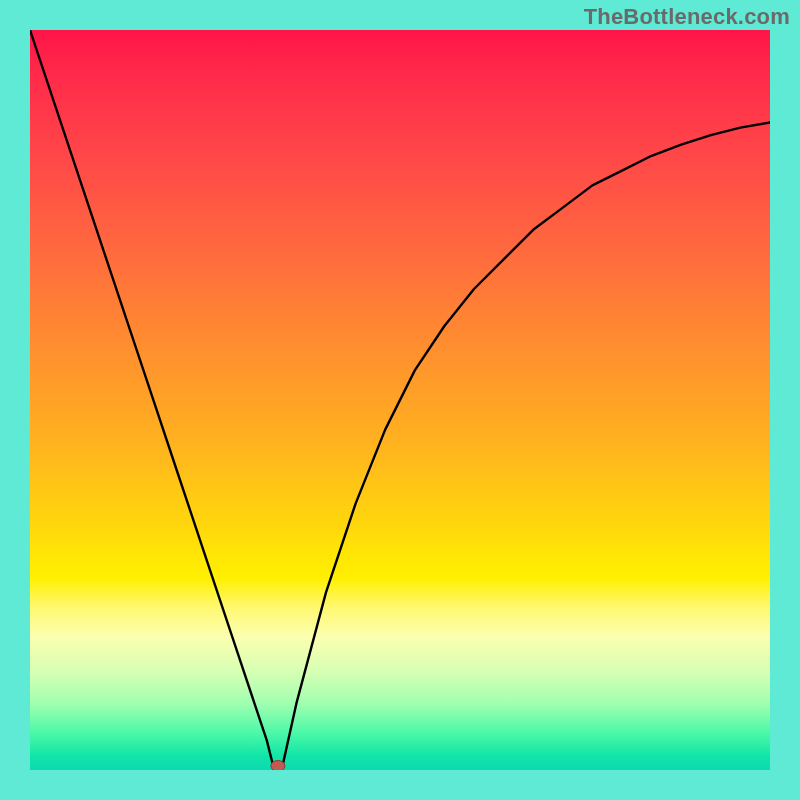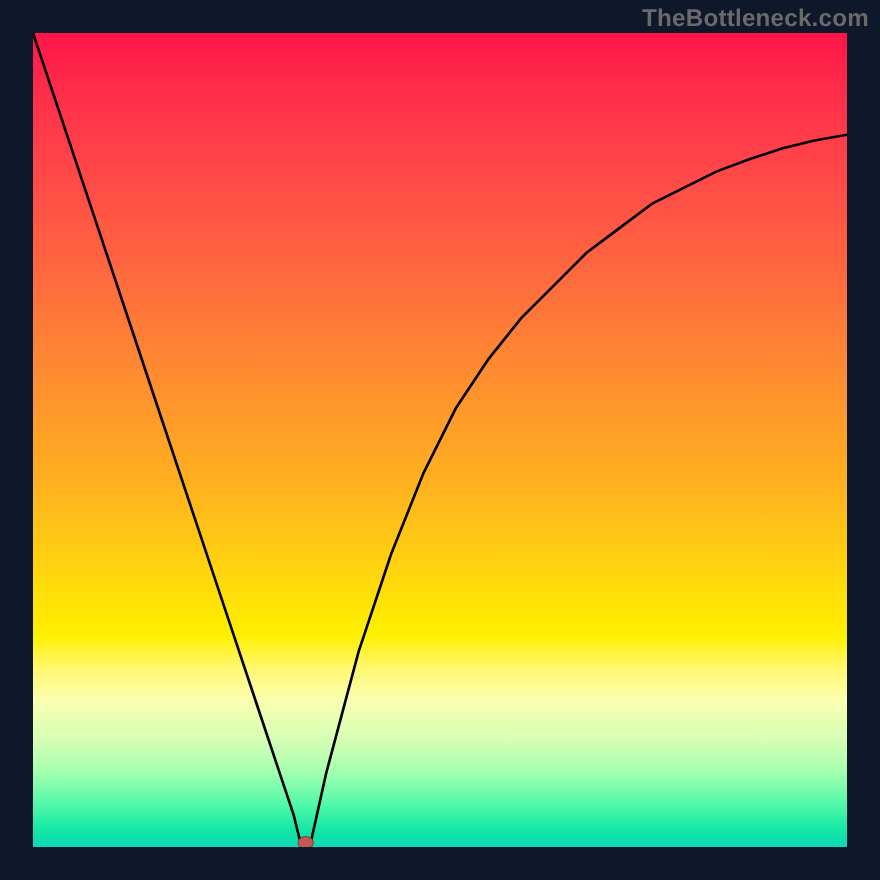--- a/index.html
+++ b/index.html
@@ -7,21 +7,21 @@
     padding: 0;
     width: 800px;
     height: 800px;
     background: #000;
     font-family: Arial, Helvetica, sans-serif;
   }
   .frame {
     position: relative;
     width: 800px;
     height: 800px;
-    background: #0f172a;
+    background: #5eead4;
   }
   .watermark {
     position: absolute;
     top: 4px;
     right: 10px;
     color: #6a6a6a;
     font-size: 22px;
     font-weight: 600;
     letter-spacing: 0.2px;
     user-select: none;

